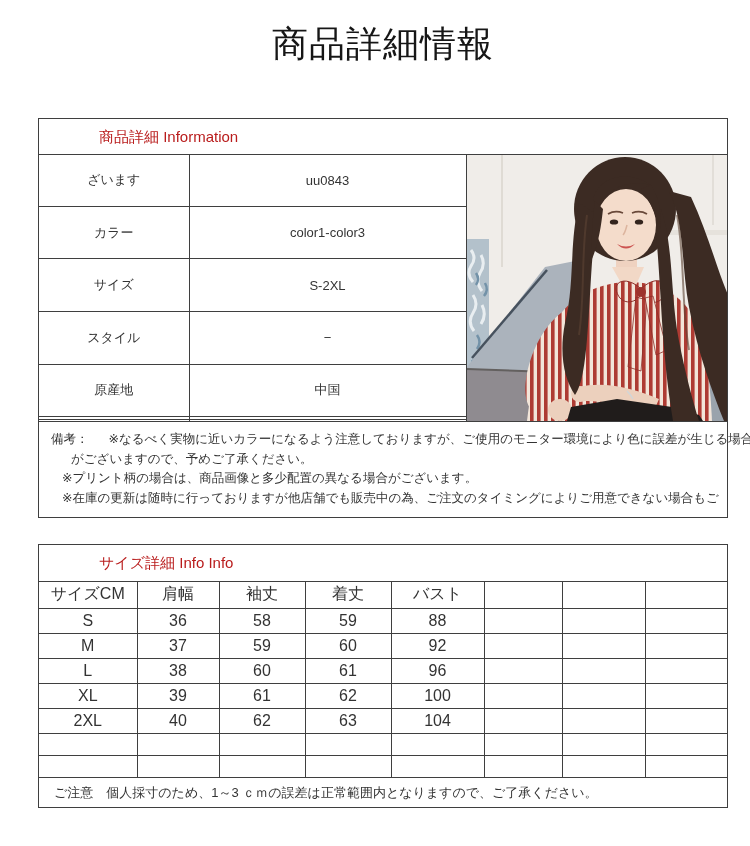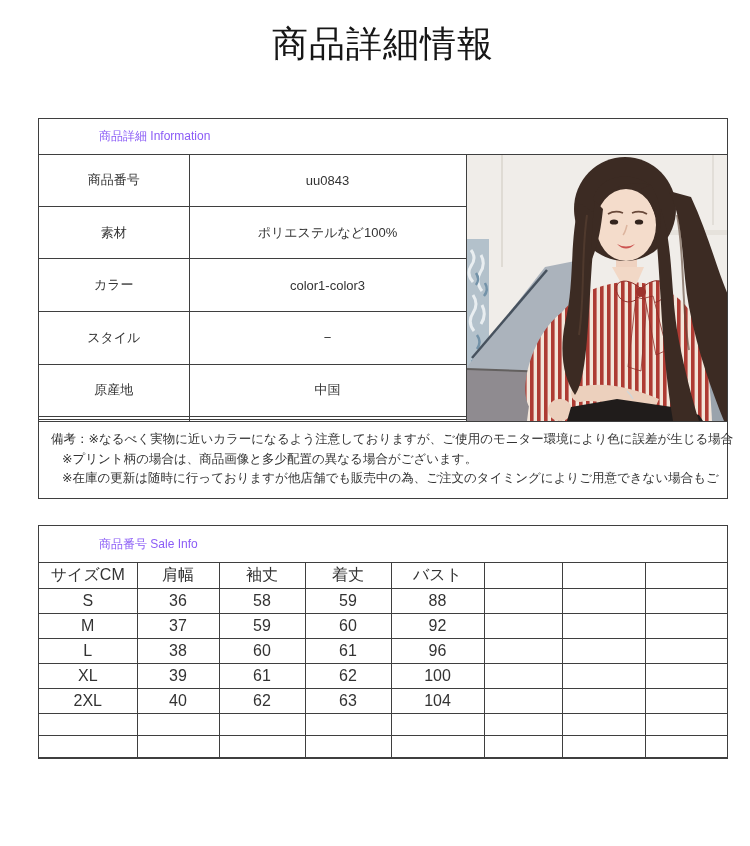--- a/index.html
+++ b/index.html
@@ -10,36 +10,36 @@
     padding-left:8px;
   }
   .page-title{
     margin:22px 0 0 0;text-align:center;
     font-family:"Liberation Serif","DejaVu Serif",serif;
     font-weight:500;font-size:36px;line-height:44px;color:#161616;
     letter-spacing:1px;
   }
   .box{width:688px;margin-left:30px;border:1px solid #3f3f3f;background:#fff;}
   .info-box{margin-top:52px;}
-  .box-header{height:35px;line-height:35px;padding-left:60px;font-size:12px;color:#8b5cf6;
+  .box-header{height:35px;line-height:35px;padding-left:60px;font-size:15px;color:#b91c1c;
     border-bottom:1px solid #3f3f3f;}
   .info-body{display:flex;height:266px;}
   table{border-collapse:collapse;}
   .info-table{table-layout:fixed;width:427px;height:266px;font-size:13px;color:#333;}
   .info-table td{border-right:1px solid #3f3f3f;border-bottom:1px solid #3f3f3f;
     text-align:center;vertical-align:middle;padding:0;overflow:hidden;}
   .info-table tr:last-child td{border-bottom:none;}
   .info-table col.c-label{width:150px;}
   .info-table col.c-value{width:277px;}
   .info-table tr:nth-child(7) td:first-child{text-decoration:underline;margin-top:21px;}
   .photo{position:relative;flex:1;height:266px;overflow:hidden;background:#f0ede9;}
   .photo svg{display:block;}
   .remarks{border-top:1px solid #3f3f3f;padding:8px 10px 9px 12px;
     font-size:12.5px;line-height:19.5px;color:#333;}
-  .r-line{white-space:nowrap;}
+  .r-line{white-space:nowrap;gap:20px;}
   .r-0{display:flex;}
   .r-1{padding-left:20px;}
   .r-2{padding-left:11px;}
   .r-3{padding-left:11px;}
   .r-4{padding-left:28px;}
   .size-box{margin-top:26px;}
   .size-box .box-header{height:36px;line-height:36px;}
   .size-table{table-layout:fixed;width:100%;font-size:16px;color:#333;}
   .size-table th,.size-table td{border-right:1px solid #3f3f3f;border-bottom:1px solid #3f3f3f;
     text-align:center;vertical-align:middle;font-weight:normal;padding:0;overflow:hidden;}
@@ -64,30 +64,30 @@
     <div class="box-header">商品詳細 Information</div>
 
     <div class="info-body">
       <table class="info-table">
         <colgroup>
             <col class="c-label">
             <col class="c-value">
           </colgroup>
         <tbody>
           <tr>
-            <td>商品番号</td>
+            <td>ざいます</td>
             <td>uu0843</td>
-          </tr>
-          <tr>
-            <td>素材</td>
-            <td>ポリエステルなど100%</td>
           </tr>
           <tr>
             <td>カラー</td>
             <td>color1-color3</td>
+          </tr>
+          <tr>
+            <td>サイズ</td>
+            <td>S-2XL</td>
           </tr>
           <tr>
             <td>スタイル</td>
             <td>−</td>
           </tr>
           <tr>
             <td>原産地</td>
             <td>中国</td>
           </tr>
           <tr>
@@ -173,27 +173,28 @@
           </g>
         </svg>
       </div>
     </div>
 
     <div class="remarks">
       <div class="r-line r-0">
         <span>備考：</span>
           <span>※なるべく実物に近いカラーになるよう注意しておりますが、ご使用のモニター環境により色に誤差が生じる場合</span>
       </div>
+      <div class="r-line r-1">がございますので、予めご了承ください。</div>
       <div class="r-line r-2">※プリント柄の場合は、商品画像と多少配置の異なる場合がございます。</div>
       <div class="r-line r-3">※在庫の更新は随時に行っておりますが他店舗でも販売中の為、ご注文のタイミングによりご用意できない場合もご</div>
     </div>
   </section>
 
   <section class="box size-box">
-    <div class="box-header">商品番号 Sale Info</div>
+    <div class="box-header">サイズ詳細 Info Info</div>
 
     <table class="size-table">
       <colgroup>
         <col class="s0">
           <col class="s1">
           <col class="s2">
           <col class="s3">
         <col class="s4">
           <col class="s5">
           <col class="s6">
@@ -278,15 +279,16 @@
           <td></td>
           <td></td>
           <td></td>
           <td></td>
           <td></td>
           <td></td>
         </tr>
       </tbody>
     </table>
 
+    <div class="notice">ご注意　個人採寸のため、1～3 ｃｍの誤差は正常範囲内となりますので、ご了承ください。</div>
   </section>
 
 </div>
 
 </body></html>

